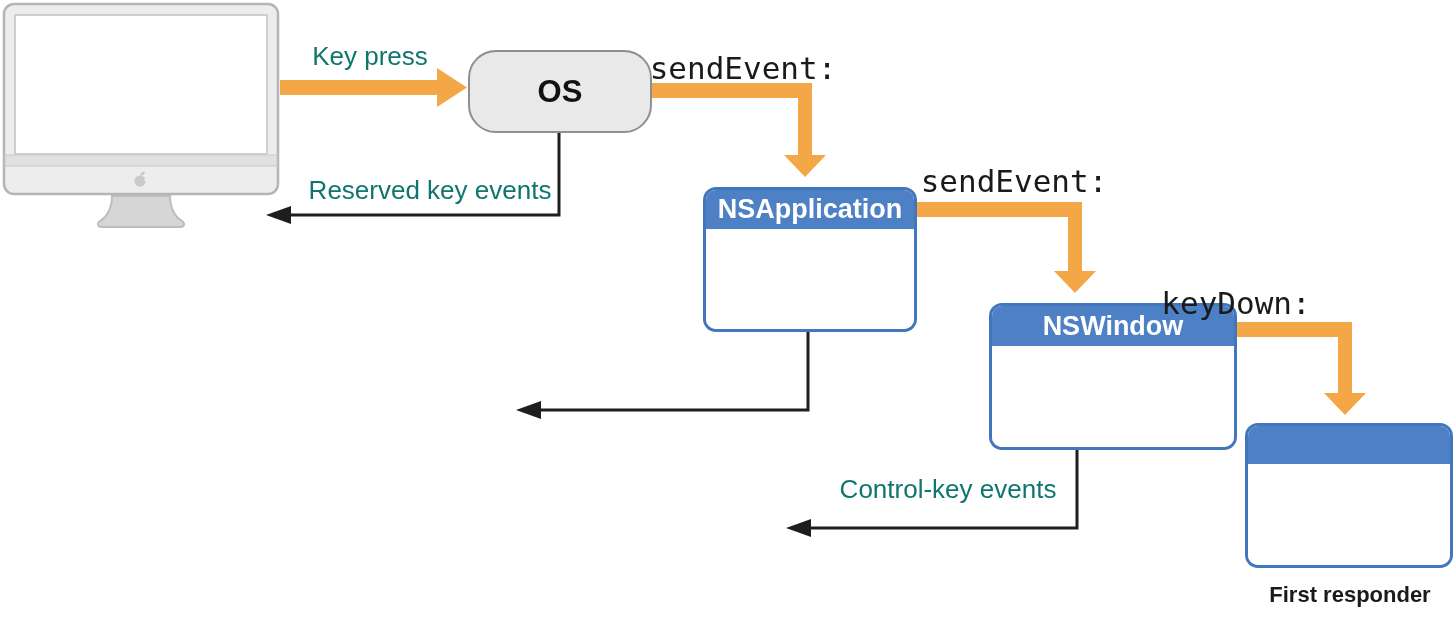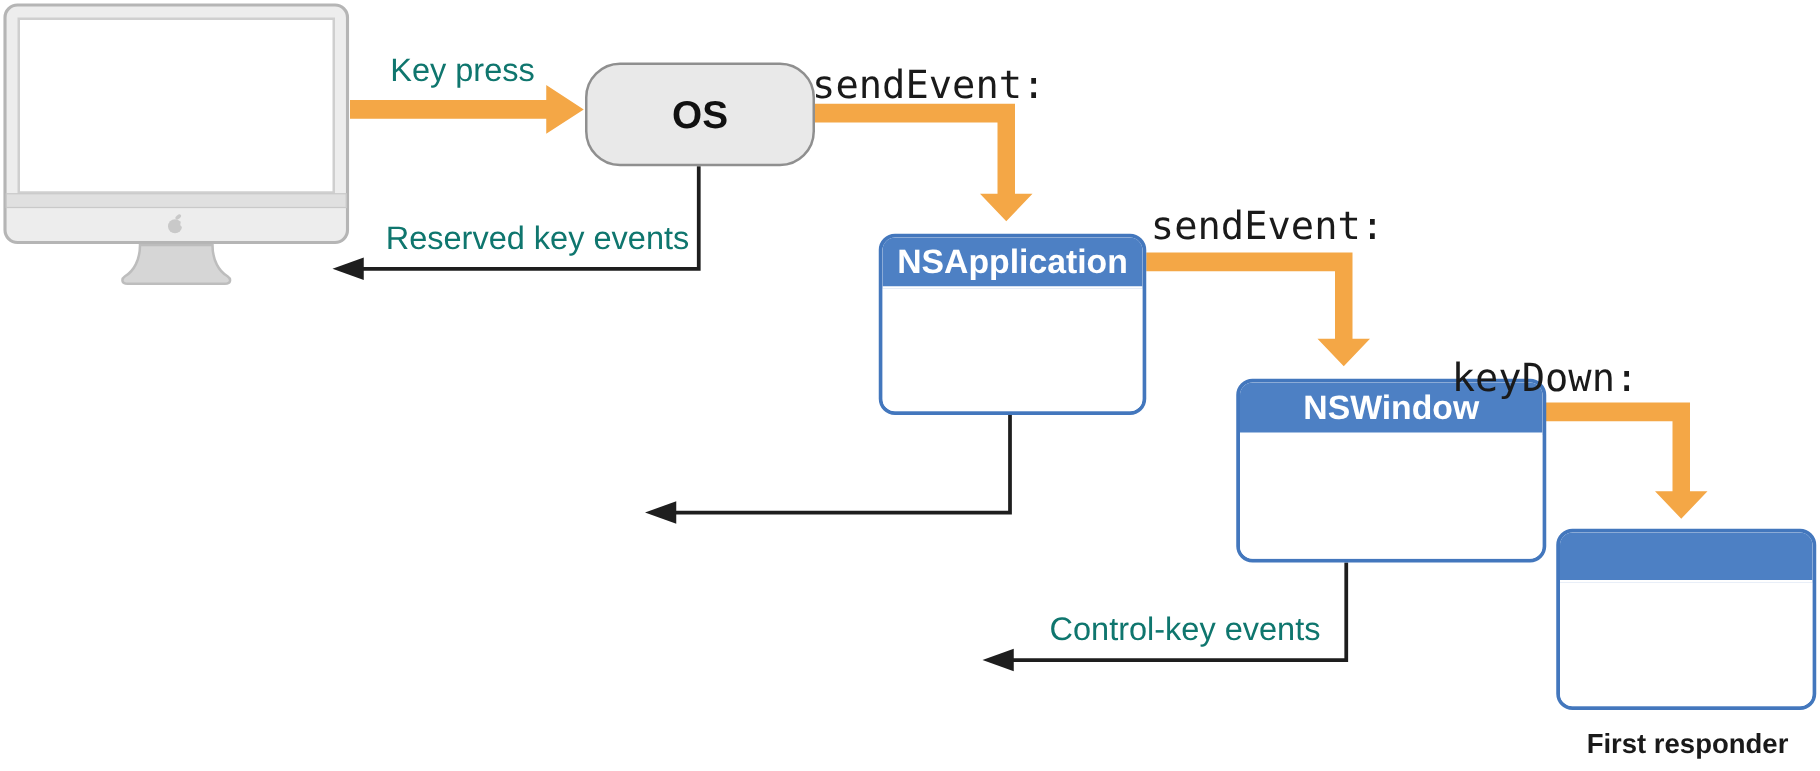--- a/index.html
+++ b/index.html
@@ -143,17 +143,17 @@
 
   <div class="mono-label" style="left:743px;top:51px;">sendEvent:</div>
 
   <div class="mono-label" style="left:1014px;top:164px;">sendEvent:</div>
 
   <div class="mono-label" style="left:1236px;top:286px;">keyDown:</div>
 
   <div class="flow-label" style="left:430px;top:176px;">Reserved key events</div>
 
 
-  <div class="flow-label" style="left:948px;top:489px;">Control-key events</div>
+  <div class="flow-label" style="left:948px;top:475px;">Control-key events</div>
 
   <div class="caption-label" style="left:1350px;top:582px;">First responder</div>
 
 </div>
 
 </body></html>

